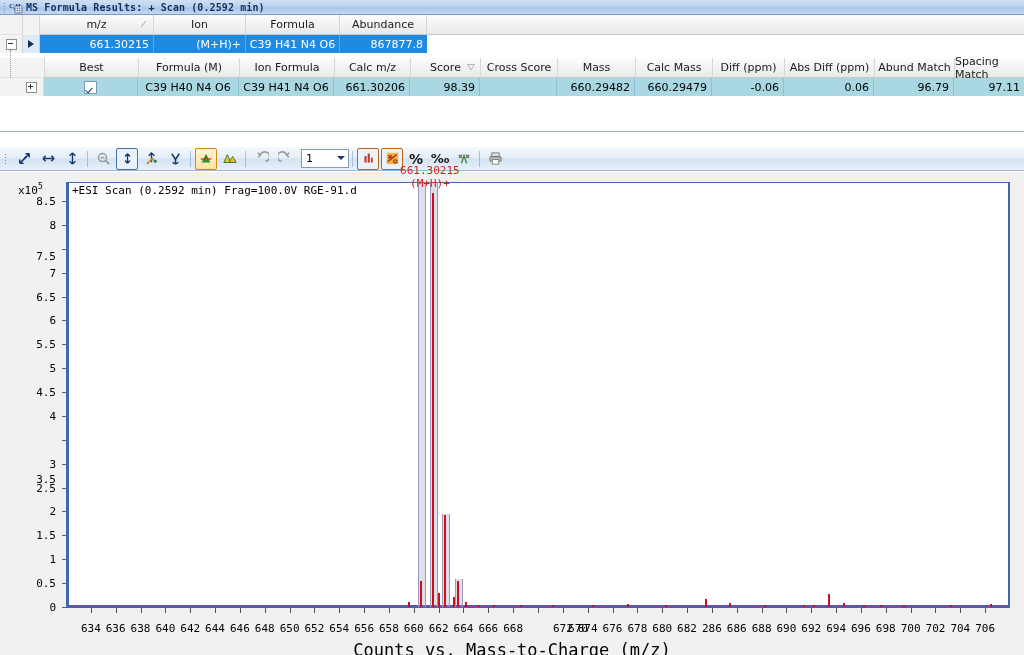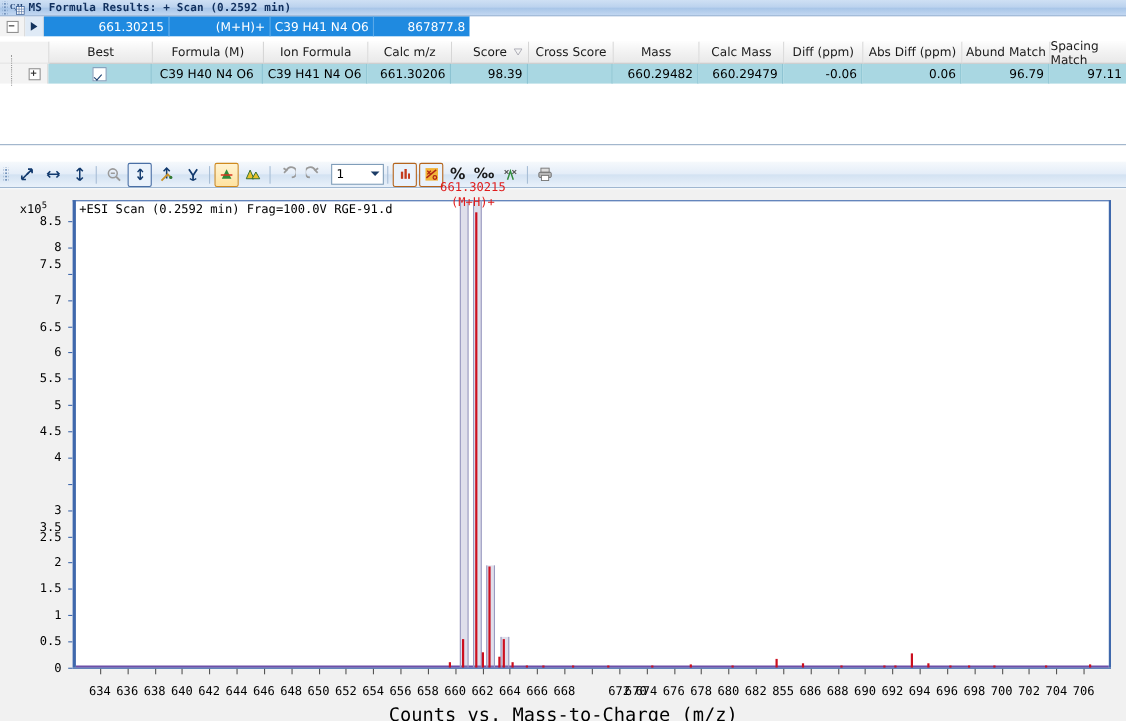--- a/index.html
+++ b/index.html
@@ -114,20 +114,34 @@
         <line x1="6" y1="9.6" x2="13" y2="9.6" stroke="#3a5f96" stroke-width="0.5"></line>
         <line x1="8.3" y1="5" x2="8.3" y2="12" stroke="#3a5f96" stroke-width="0.5"></line>
         <line x1="10.6" y1="5" x2="10.6" y2="12" stroke="#3a5f96" stroke-width="0.5"></line>
       </svg>
     </div>
     <span class="tb-title">MS Formula Results: + Scan (0.2592 min)</span>
   </div>
 
   <div class="grid">
 
+    <div class="hdrrow">
+      <div class="gutter"></div>
+      <div class="rowsel" style="background:#f3f3f3;border-right:1px solid #d6d6d6;"></div>
+      <div class="hcell" style="width:114px">
+        <span>m/z</span>
+        <svg class="sorticon" viewBox="0 0 8 8">
+          <path d="M1 7 L6 1" stroke="#667" stroke-width="1" fill="none"></path>
+        </svg>
+      </div>
+      <div class="hcell" style="width:92px">Ion</div>
+      <div class="hcell" style="width:94px">Formula</div>
+      <div class="hcell" style="width:87px">Abundance</div>
+      <div class="hcell" style="flex:1;border-right:none"></div>
+    </div>
 
     <div class="datarow">
       <div class="gutter" style="background:#f3f3f3;border-bottom:none">
         <span class="plusbox"></span>
       </div>
       <div class="rowsel">
         <span class="arrowR"></span>
       </div>
       <div class="dcell r sel" style="width:114px">661.30215</div>
       <div class="dcell r sel" style="width:92px">(M+H)+</div>
@@ -335,21 +349,21 @@
         <div class="ytick" style="top: 196.236px; right: 8px;">5</div>
         <div class="ytickmark" style="top: 196.236px;"></div>
         <div class="ytick" style="top: 172.36px; right: 8px;">5.5</div>
         <div class="ytickmark" style="top: 172.36px;"></div>
         <div class="ytick" style="top: 148.483px; right: 8px;">6</div>
         <div class="ytickmark" style="top: 148.483px;"></div>
         <div class="ytick" style="top: 124.607px; right: 8px;">6.5</div>
         <div class="ytickmark" style="top: 124.607px;"></div>
         <div class="ytick" style="top: 100.73px; right: 8px;">7</div>
         <div class="ytickmark" style="top: 100.73px;"></div>
-        <div class="ytick" style="top: 68px; right: 8px; margin-left: 28px;">7.5</div>
+        <div class="ytick" style="top: 84px; right: 8px; margin-left: 28px;">7.5</div>
         <div class="ytickmark" style="top: 76.8539px;"></div>
         <div class="ytick" style="top: 52.9775px; right: 8px;">8</div>
         <div class="ytickmark" style="top: 52.9775px;"></div>
         <div class="ytick" style="top: 29.1011px; right: 8px;">8.5</div>
         <div class="ytickmark" style="top: 29.1011px;"></div>
       </div>
     <div class="plotbox" id="plotbox">
       <div class="baseline"></div>
     <div class="peakband" style="left: 348.516px; height: 425px;"></div>
         <div class="peakband" style="left: 360.937px; height: 425px;"></div>
@@ -429,21 +443,21 @@
         <div class="xtick" style="left: 587.684px;">674</div>
         <div class="xtickmark" style="left: 587.684px;"></div>
         <div class="xtick" style="left: 612.526px;">676</div>
         <div class="xtickmark" style="left: 612.526px;"></div>
         <div class="xtick" style="left: 637.368px;">678</div>
         <div class="xtickmark" style="left: 637.368px;"></div>
         <div class="xtick" style="left: 662.211px;">680</div>
         <div class="xtickmark" style="left: 662.211px;"></div>
         <div class="xtick" style="left: 687.053px;">682</div>
         <div class="xtickmark" style="left: 687.053px;"></div>
-        <div class="xtick" style="left: 711.895px;">855</div>
+        <div class="xtick" style="left: 711.895px;">286</div>
         <div class="xtickmark" style="left: 711.895px;"></div>
         <div class="xtick" style="left: 736.737px;">686</div>
         <div class="xtickmark" style="left: 736.737px;"></div>
         <div class="xtick" style="left: 761.579px;">688</div>
         <div class="xtickmark" style="left: 761.579px;"></div>
         <div class="xtick" style="left: 786.421px;">690</div>
         <div class="xtickmark" style="left: 786.421px;"></div>
         <div class="xtick" style="left: 811.263px;">692</div>
         <div class="xtickmark" style="left: 811.263px;"></div>
         <div class="xtick" style="left: 836.105px;">694</div>

